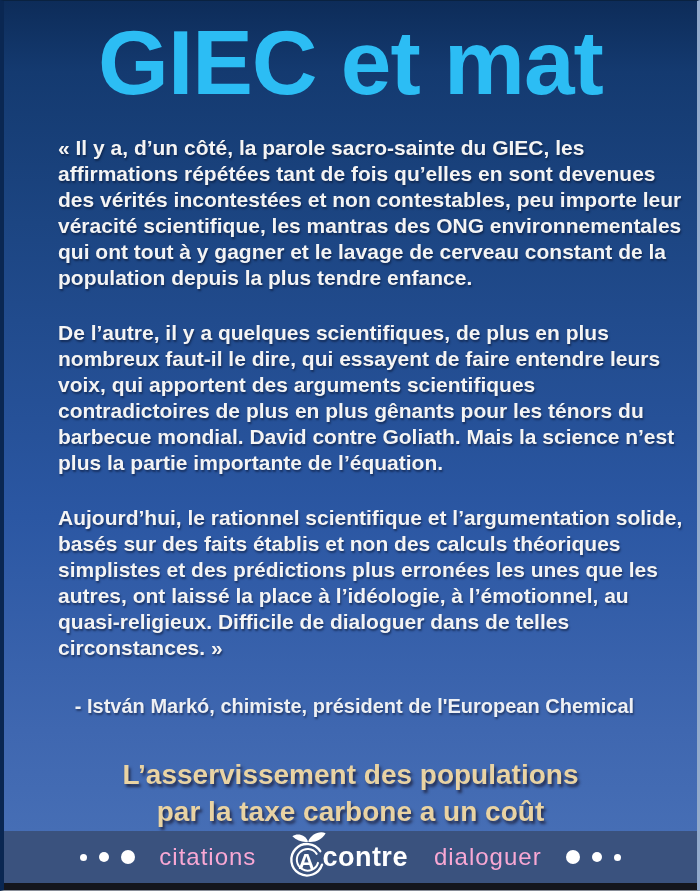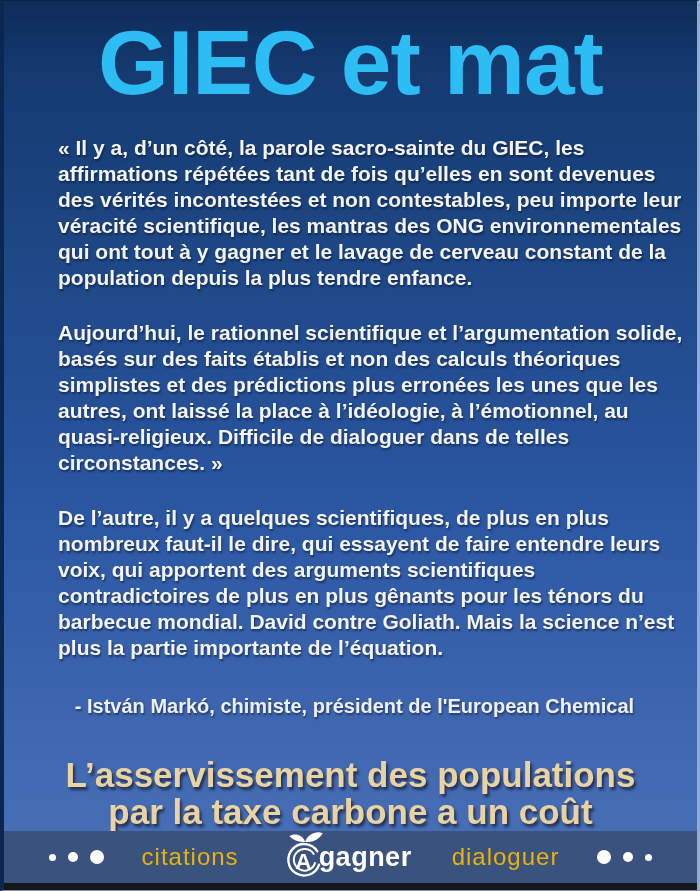--- a/index.html
+++ b/index.html
@@ -52,21 +52,21 @@
     text-align: center;
     font-size: 20px;
     font-weight: bold;
     color: #eef0f4;
     text-shadow: 1px 2px 2px rgba(8, 18, 45, 0.5);
   }
 
   .tagline {
     margin: 38px 0 0 0;
     text-align: center;
-    font-size: 35px;
+    font-size: 28px;
     line-height: 37px;
     font-weight: bold;
     color: #e9d3a3;
     white-space: pre-line;
     text-shadow: 2px 3px 3px rgba(25, 25, 50, 0.75);
   }
 
   .footer-bar {
     position: absolute;
     left: 0;
@@ -92,22 +92,22 @@
   .dot-group { display: flex; align-items: center; gap: 12px; }
   .dot { display: inline-block; border-radius: 50%; background: #ffffff; }
   .dot.s { width: 7px;  height: 7px;  }
   .dot.m { width: 10px; height: 10px; }
   .dot.l { width: 14px; height: 14px; }
 
   .footer-label {
     font-size: 24px;
     font-weight: 400;
     letter-spacing: 1px;
-    color: #eab308;
-    margin: 0 18px;
+    color: #f9a8d4;
+    margin: 0 4px;
   }
 
   .brand-logo { display: flex; align-items: center; margin: 0 2px; }
   .brand-logo svg { display: block; }
   .brand-rest {
     font-size: 27px;
     font-weight: 700;
     letter-spacing: 0.5px;
     margin-left: -14px;
     color: #ffffff;
@@ -120,32 +120,32 @@
 
   <h1 class="poster-title">GIEC et mat</h1>
 
   <div class="quote-block">
     <p class="quote-paragraph">« Il y a, d’un côté, la parole sacro-sainte du GIEC, les
 affirmations répétées tant de fois qu’elles en sont devenues
 des vérités incontestées et non contestables, peu importe leur
 véracité scientifique, les mantras des ONG environnementales
 qui ont tout à y gagner et le lavage de cerveau constant de la
 population depuis la plus tendre enfance.</p>
+    <p class="quote-paragraph">De l’autre, il y a quelques scientifiques, de plus en plus
+nombreux faut-il le dire, qui essayent de faire entendre leurs
+voix, qui apportent des arguments scientifiques
+contradictoires de plus en plus gênants pour les ténors du
+barbecue mondial. David contre Goliath. Mais la science n’est
+plus la partie importante de l’équation.</p>
     <p class="quote-paragraph">Aujourd’hui, le rationnel scientifique et l’argumentation solide,
 basés sur des faits établis et non des calculs théoriques
 simplistes et des prédictions plus erronées les unes que les
 autres, ont laissé la place à l’idéologie, à l’émotionnel, au
 quasi-religieux. Difficile de dialoguer dans de telles
 circonstances. »</p>
-    <p class="quote-paragraph">De l’autre, il y a quelques scientifiques, de plus en plus
-nombreux faut-il le dire, qui essayent de faire entendre leurs
-voix, qui apportent des arguments scientifiques
-contradictoires de plus en plus gênants pour les ténors du
-barbecue mondial. David contre Goliath. Mais la science n’est
-plus la partie importante de l’équation.</p>
   </div>
 
   <p class="attribution">- István Markó, chimiste, président de l'European Chemical</p>
 
   <div class="tagline">L’asservissement des populations
 par la taxe carbone a un coût</div>
 
   <div class="footer-bar">
     <span class="dot-group">
       <span class="dot s"></span>
@@ -161,21 +161,21 @@
         <path d="M42.5 23.5 A 17.5 17.5 0 1 0 44.5 38.5" fill="none" stroke="#ffffff" stroke-width="2.6" stroke-linecap="round"></path>
 
         <path d="M38.5 26.5 A 12 12 0 1 0 40 36.5" fill="none" stroke="#ffffff" stroke-width="2.2" stroke-linecap="round"></path>
 
         <path d="M29 13 C 26 5, 17 3, 11.5 7 C 16.5 12, 23.5 14, 29 13 Z" fill="#ffffff"></path>
 
         <path d="M29 13 C 32 5, 41 0.5, 48.5 3.5 C 44.5 10.5, 36.5 14.2, 29 13 Z" fill="#ffffff"></path>
 
         <text x="27" y="43" text-anchor="middle" font-family="Liberation Sans, DejaVu Sans, sans-serif" font-size="25" font-weight="bold" fill="#ffffff">A</text>
       </svg>
-      <span class="brand-rest">gagner</span>
+      <span class="brand-rest">contre</span>
     </span>
 
     <span class="footer-label">dialoguer</span>
 
     <span class="dot-group">
       <span class="dot l"></span>
       <span class="dot m"></span>
       <span class="dot s"></span>
     </span>
   </div>

